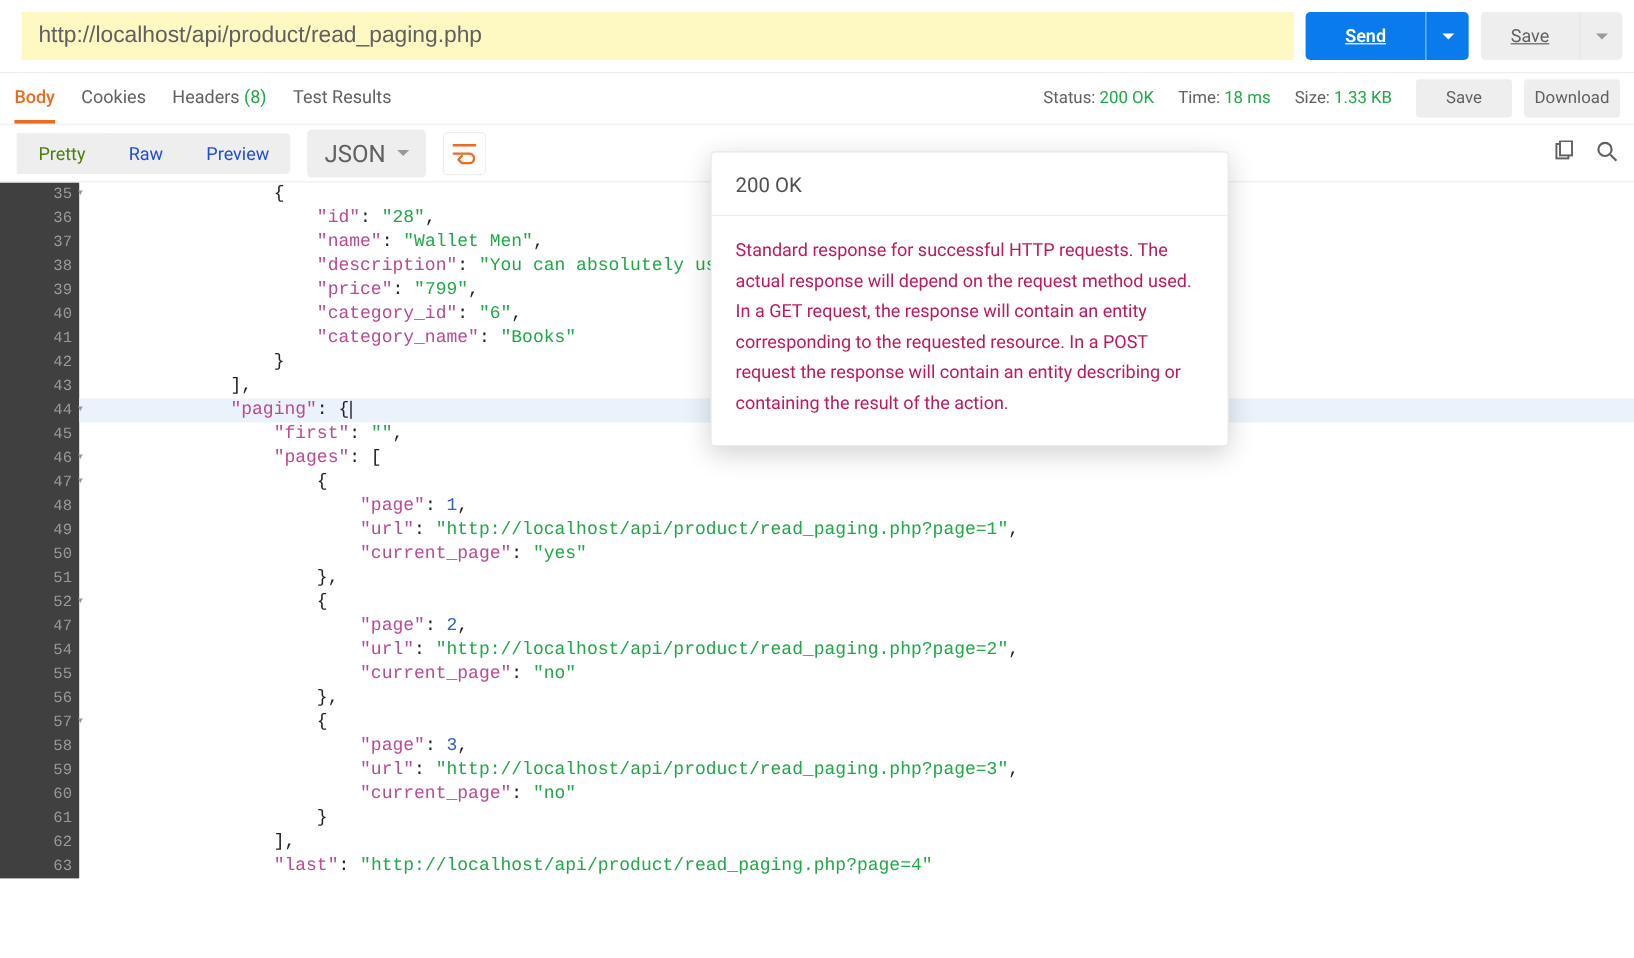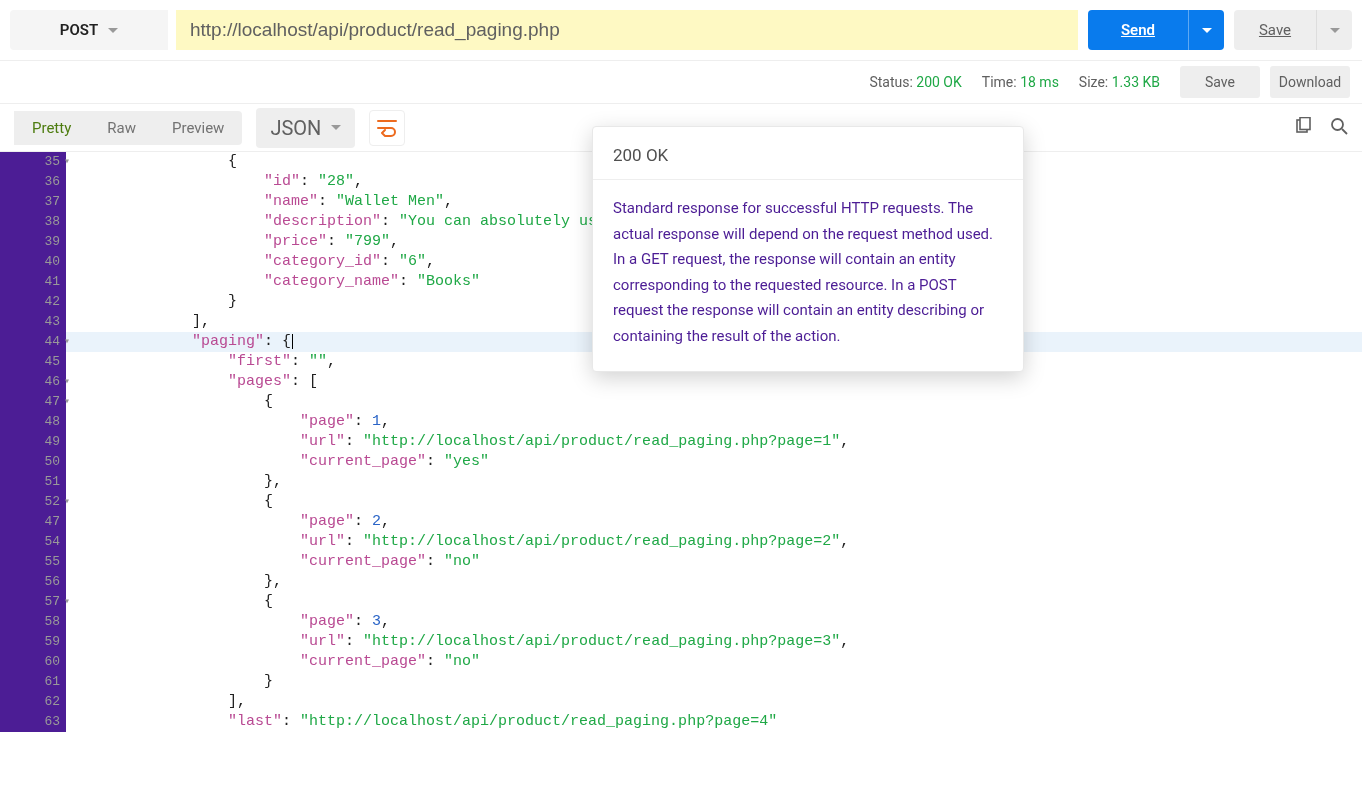--- a/index.html
+++ b/index.html
@@ -85,31 +85,31 @@
   .resp-meta .val { color: #1fa846; }
   .resp-btn { background: #eeeeee; color:#606060; height: 32px; width: 80px; display:inline-flex;align-items:center;justify-content:center;border-radius:3px;cursor:pointer;}
   .resp-btn.wide{width:80px;}
   .resp-actions{display:flex;gap:10px;margin-left:20px;}
 
   .view-bar {
     display:flex;align-items:center;height:48px;padding: 0 14px;gap:0;
     border-bottom: 1px solid #eee;
   }
   .view-group{display:flex;background:#eeeeee;border-radius:4px;}
-  .vtab{padding:8px 18px;color:#737373;font-size:15px;cursor:pointer;}
+  .vtab{padding:8px 18px;color:#1d4ed8;font-size:15px;cursor:pointer;}
   .vtab.active{background:#eeeeee;color:#4d7c0f;font-weight:400;}
   .format-select{margin-left:14px;display:flex;align-items:center;gap:10px;background:#eeeeee;border-radius:4px;padding:8px 14px;color:#606060;font-size:20px;cursor:pointer;}
   .wrap-btn{margin-left:14px;width:36px;height:36px;border:1px solid #eee;border-radius:4px;display:flex;align-items:center;justify-content:center;cursor:pointer;}
   .wrap-icon{color:#ed6b1f;}
   .right-icons{margin-left:auto;display:flex;gap:18px;color:#606060;}
   .icon-btn{cursor:pointer;}
 
   .editor-wrap{height: 598px; overflow:hidden; position:relative;}
   .editor{font-family: Consolas, Menlo, "Courier New", monospace; font-size:15px; line-height:20px;display:flex;}
-  .gutter{width:66px;text-align:right;color:#999;font-size:13px;user-select:none;background:#4c1d95;padding-right:6px;}
+  .gutter{width:66px;text-align:right;color:#999;font-size:13px;user-select:none;background:#404040;padding-right:6px;}
   .gutter .gl{height:20px;position:relative;}
   .gutter .fold::after{content:"▾";position:absolute;right:-10px;top:0;color:#999;font-size:10px;}
   .code{flex:1;white-space:pre;}
   .code .ln{height:20px;padding-left:18px;}
   .ln.hl{background:#eaf3fb;}
   .k{color:#b94a93;}  
   .s{color:#1fa846;}  
   .n{color:#2a64c7;}  
   .p{color:#212121;}  
   .cursor{border-left:1.5px solid #000;display:inline-block;height:15px;vertical-align:middle;margin-left:1px;}
@@ -118,47 +118,52 @@
     position:absolute;
     left:592px; top:126px;
     width:432px;
     background:#fff;
     border:1px solid #e8e8e8;
     border-radius:4px;
     box-shadow: 0 6px 22px rgba(0,0,0,0.18);
     z-index: 50;
   }
   .tooltip .tt-head{padding:18px 20px 14px 20px;font-size:17px;color:#505050;border-bottom:1px solid #eee;}
-  .tooltip .tt-body{padding:16px 20px 22px 20px;font-size:15px;color:#4c1d95;line-height:1.7;}
+  .tooltip .tt-body{padding:16px 20px 22px 20px;font-size:15px;color:#be185d;line-height:1.7;}
 
 </style>
 </head>
 <body>
 
 <div class="top-bar">
-  <div class="method-select">
-    <span>POST</span>
-    <span class="dropdown-caret"></span>
-  </div>
   <input class="url-input" value="http://localhost/api/product/read_paging.php" style="">
   <div class="btn-group">
     <div class="btn btn-send">Send</div>
     <div class="btn btn-send-drop">
         <span class="dropdown-caret" style="border-top-color:#fff"></span>
       </div>
   </div>
   <div class="btn-group" style="margin-right:0;">
     <div class="btn btn-save">Save</div>
     <div class="btn btn-save-drop">
         <span class="dropdown-caret"></span>
       </div>
   </div>
 </div>
 
 <div class="resp-header">
+  <div class="tabs">
+    <div class="tab active">Body</div>
+    <div class="tab">Cookies</div>
+    <div class="tab">
+      <span>Headers</span>
+      <span class="count">(8)</span>
+    </div>
+    <div class="tab">Test Results</div>
+  </div>
   <div class="resp-meta">
     <div><span>Status:</span> <span class="val">200 OK</span></div>
     <div><span>Time:</span> <span class="val">18 ms</span></div>
     <div><span>Size:</span> <span class="val">1.33 KB</span></div>
   </div>
   <div class="resp-actions">
     <div class="resp-btn">Save</div>
     <div class="resp-btn wide">Download</div>
   </div>
 </div>

